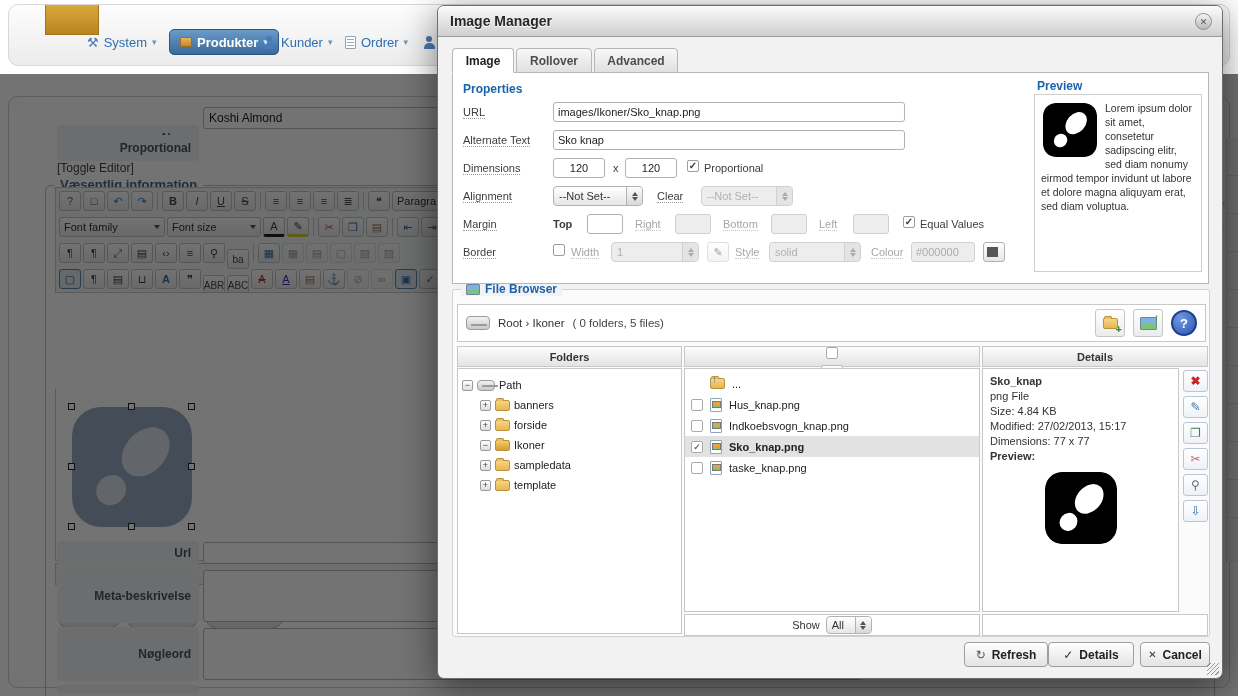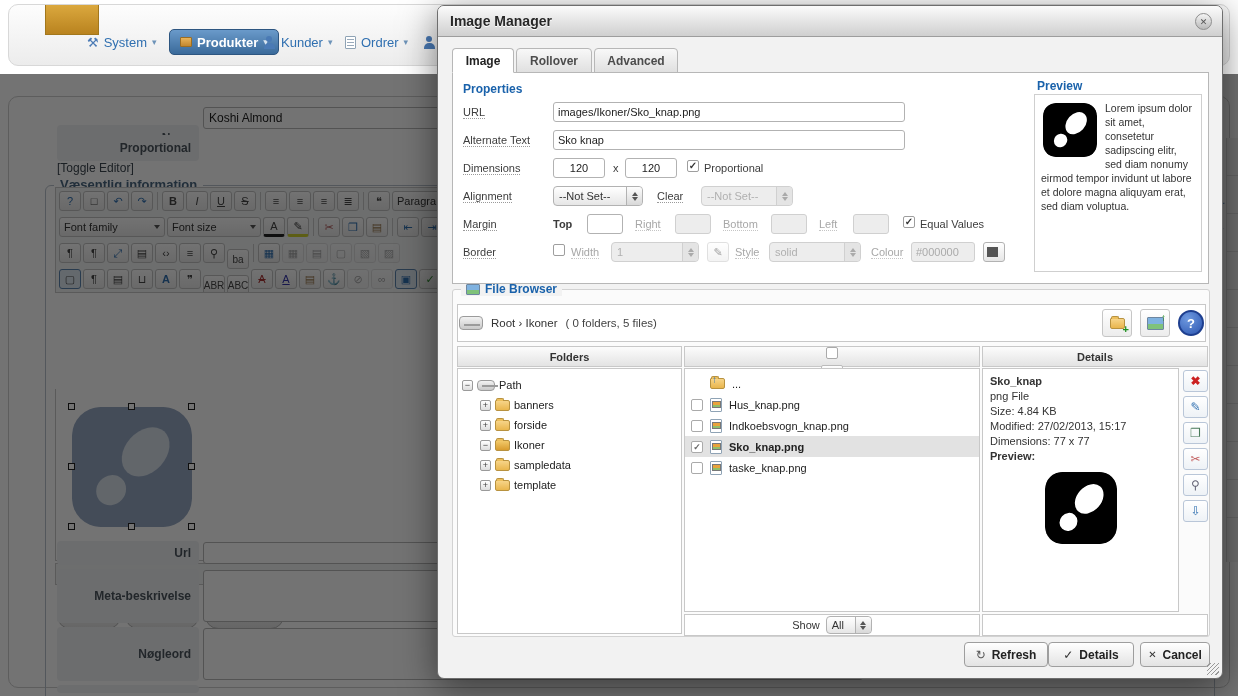--- a/index.html
+++ b/index.html
@@ -76,21 +76,21 @@
   .tri-up { width:0; height:0; border-left:3px solid transparent; border-right:3px solid transparent; border-bottom:4px solid #555; }
   .tri-dn { width:0; height:0; border-left:3px solid transparent; border-right:3px solid transparent; border-top:4px solid #555; }
   .sel.dis .tri-up { border-bottom-color:#aaa; } .sel.dis .tri-dn { border-top-color:#aaa; }
   .cb { position:absolute; width:12px; height:12px; background:#fff; border:1px solid #9e9e9e; border-radius:2px; font-size:10px; font-weight:bold; color:#333; display:flex; align-items:center; justify-content:center; line-height:1; }
 
   .preview-box { position:absolute; left:581px; top:21px; width:168px; height:178px; border:1px solid #cfcfcf; background:#fff; padding:6px; font-size:10.5px; color:#333; line-height:14px; overflow:hidden; }
   .fp { border-radius:22%; display:block; }
 
   .fb-fieldset { position:absolute; left:14px; top:283px; width:758px; height:348px; border:1px solid #d2d2d2; border-radius:3px; background:#fbfbfb; }
   .fb-legend { position:absolute; left:8px; top:-8px; background:#f2f2f2; padding:0 5px; display:flex; align-items:center; gap:5px; font-size:12px; font-weight:bold; color:#1a62ab; }
-  .fb-toolbar { position:absolute; left:4px; top:14px; width:749px; height:38px; background:#fff; border:1px solid #c8c8c8; display:flex; align-items:center; padding:0 1px; gap:8px; font-size:11.5px; color:#333; }
+  .fb-toolbar { position:absolute; left:4px; top:14px; width:749px; height:38px; background:#fff; border:1px solid #c8c8c8; display:flex; align-items:center; padding:0 8px; gap:8px; font-size:11.5px; color:#333; }
   .drive-ic { width:24px; height:14px; background:linear-gradient(#f2f2f2,#c9c9c9); border:1px solid #9b9b9b; border-radius:4px; position:relative; }
   .drive-ic::before { content:''; position:absolute; left:4px; bottom:3px; width:16px; height:2px; background:#9b9b9b; }
   .fb-tool-btn { width:30px; height:28px; background:linear-gradient(#fff,#ececec); border:1px solid #c6c6c6; border-radius:3px; display:flex; align-items:center; justify-content:center; position:relative; }
   .help-circle { width:26px; height:26px; border-radius:50%; background:radial-gradient(circle at 35% 30%, #6f9ae0, #2b55b0); border:2px solid #1e3f8f; color:#fff; font-weight:bold; font-size:13px; display:flex; align-items:center; justify-content:center; }
   .folder-ic { width:15px; height:11px; background:linear-gradient(#f7d488,#e9b64d); border:1px solid #b8923f; border-radius:1px 2px 2px 2px; position:relative; flex:0 0 auto; }
   .folder-ic::before { content:''; position:absolute; top:-3px; left:0; width:6px; height:2px; background:#edbf5c; border:1px solid #b8923f; border-bottom:none; border-radius:2px 2px 0 0; }
   .plus-badge { position:absolute; right:2px; bottom:1px; color:#1e8f1e; font-weight:bold; font-size:11px; line-height:1; }
   .up-badge { position:absolute; left:1px; top:-4px; color:#2f6fb0; font-weight:bold; font-size:10px; line-height:1; }
 
   .col-head { position:absolute; top:56px; height:21px; background:linear-gradient(#fcfcfc,#e3e3e3); border:1px solid #c8c8c8; display:flex; align-items:center; justify-content:center; font-size:11px; font-weight:bold; color:#333; }

